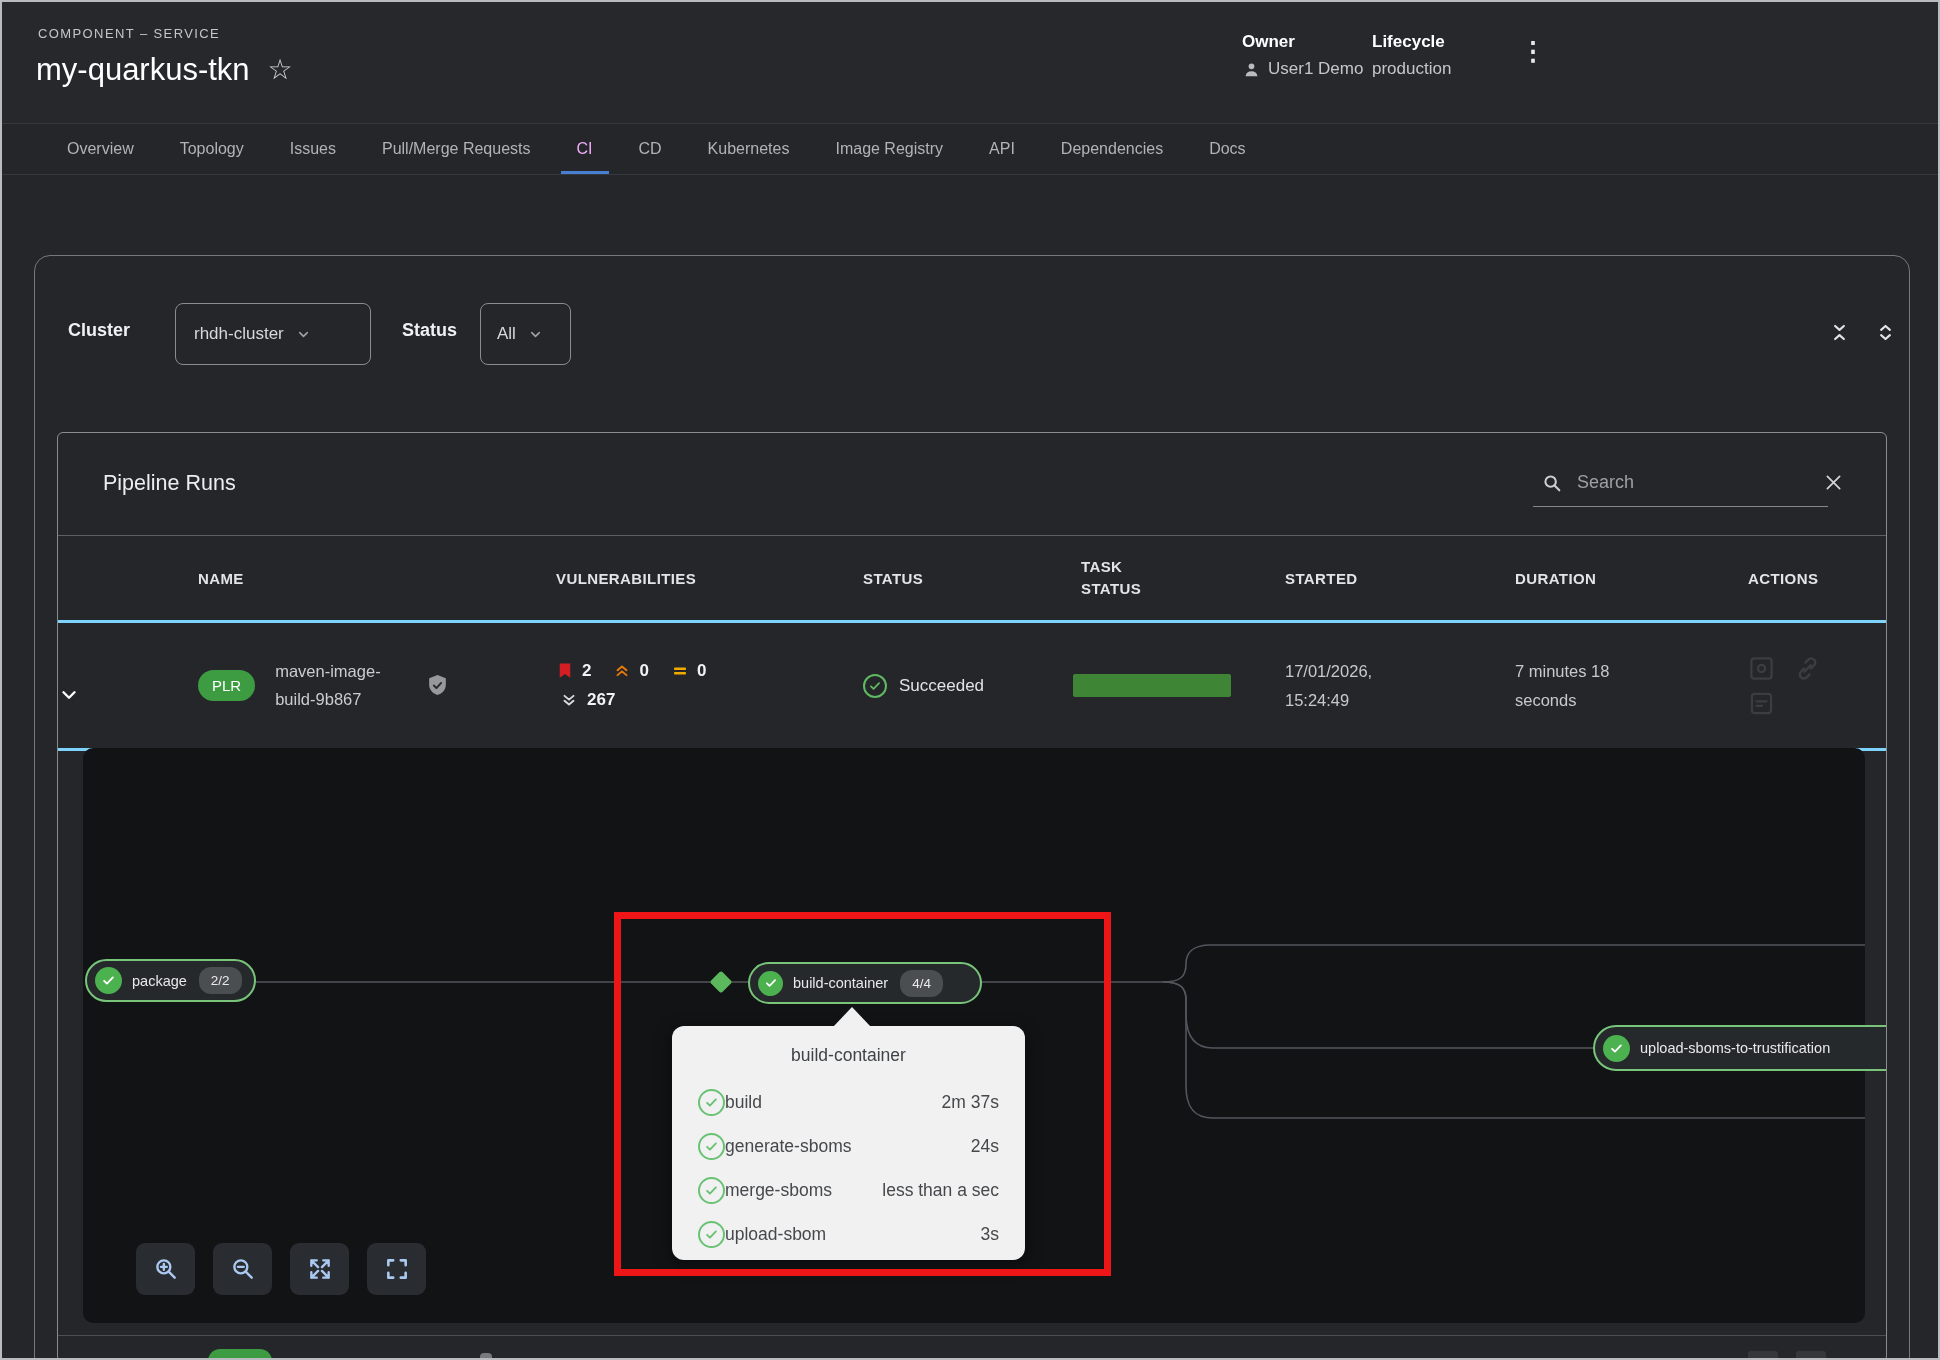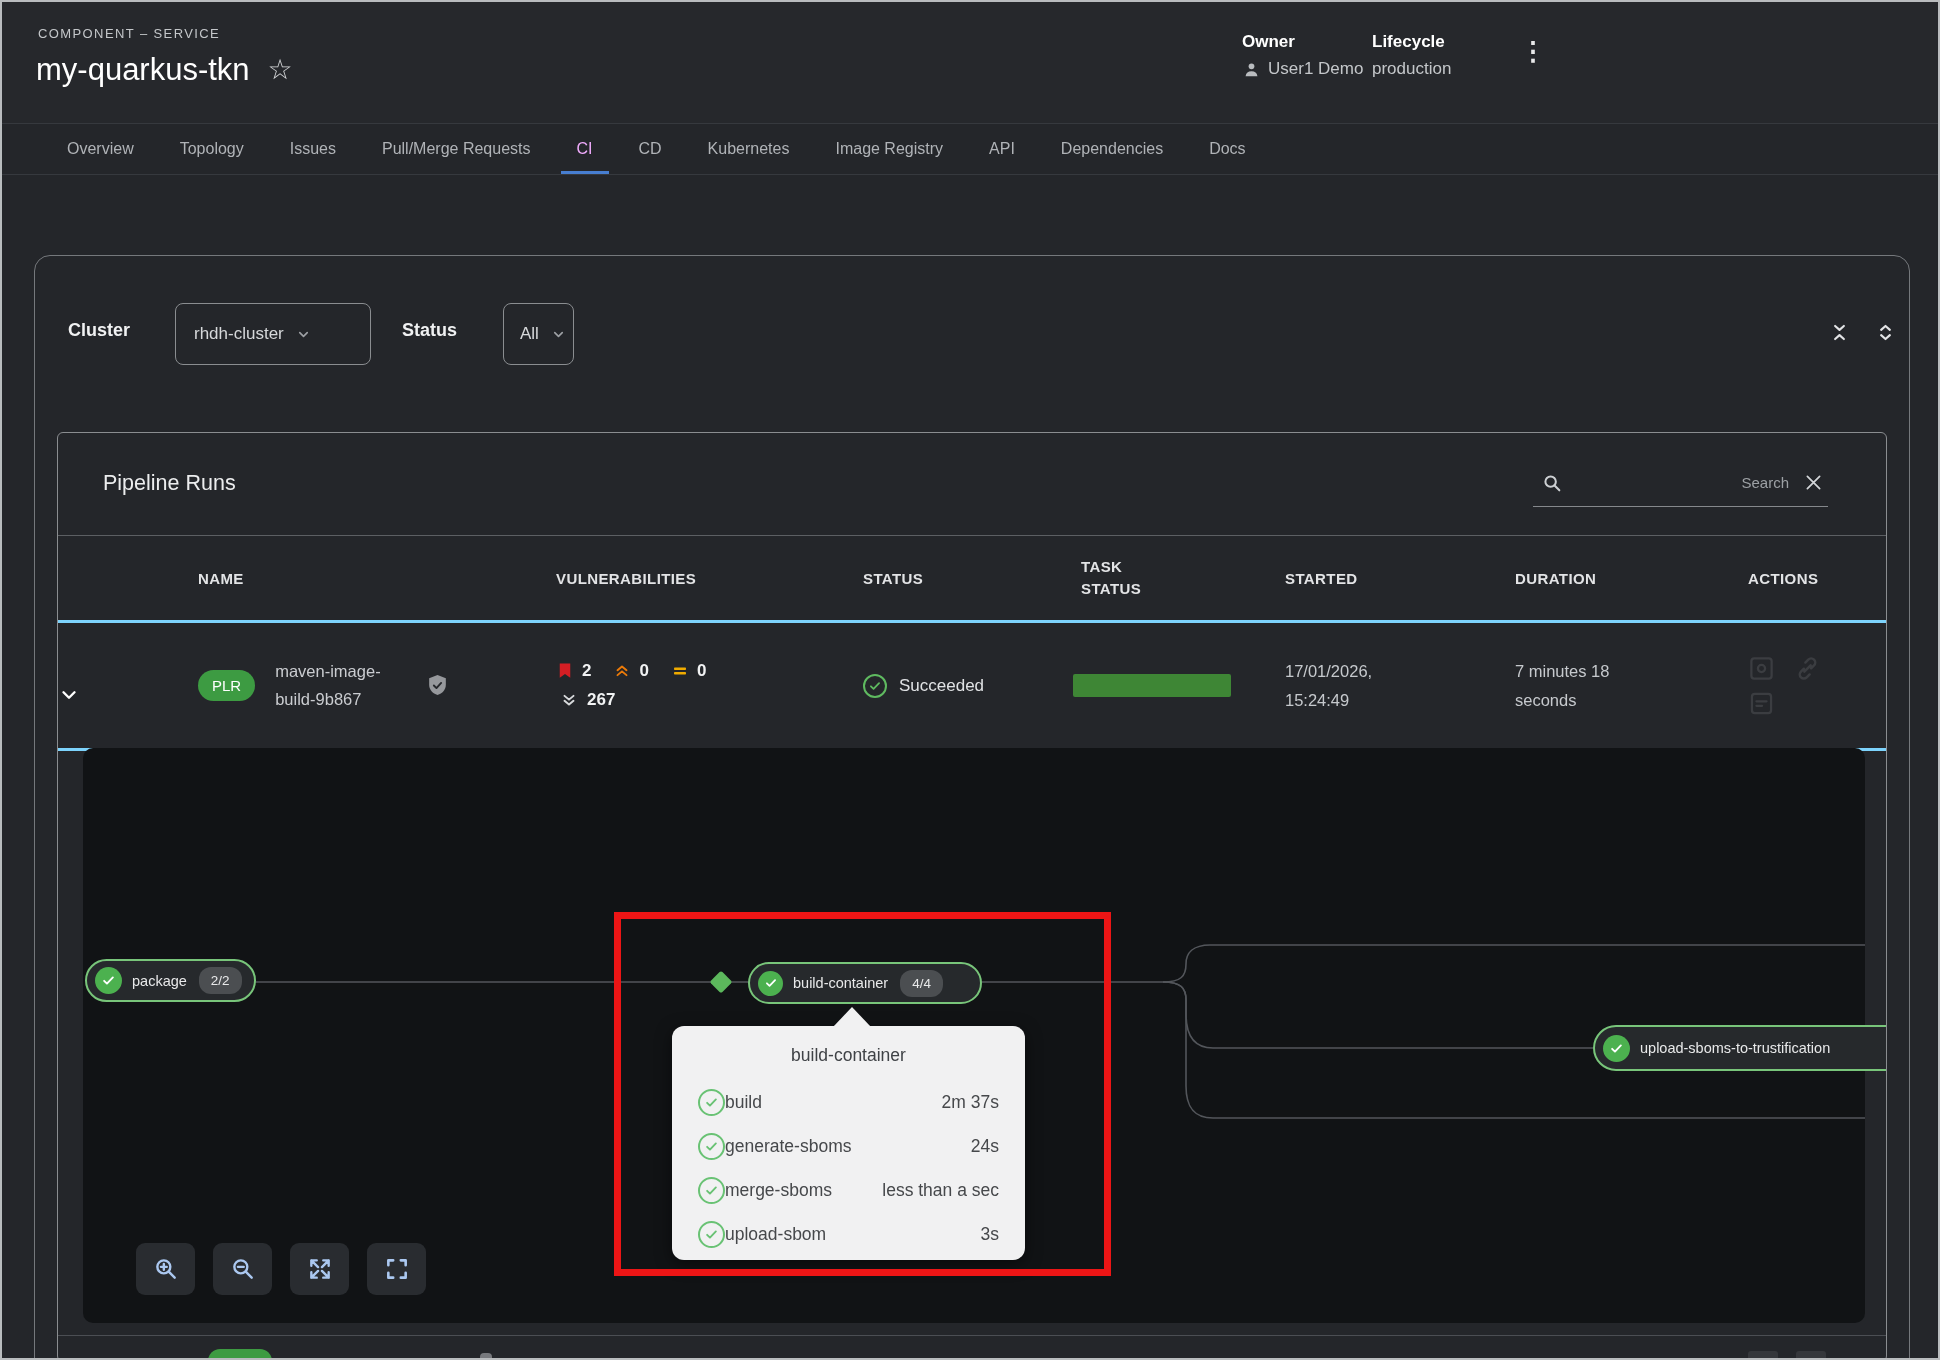--- a/index.html
+++ b/index.html
@@ -29,21 +29,21 @@
   
   .outer { position:absolute; left:32px; top:253px; width:1876px; height:1130px; border:1px solid #75787c; border-radius:16px; }
   .flabel { position:absolute; top:64px; font-size:18px; font-weight:700; color:#f0f1f2; }
   .selbox { position:absolute; top:47px; height:62px; border:1px solid #8a8d90; border-radius:8px; display:flex; align-items:center; gap:12px; padding:0 14px 0 18px; font-size:17px; color:#d6d8da; cursor:pointer; }
   .ficon { position:absolute; top:66px; color:#e3e4e6; cursor:pointer; }
   
   .prcard { position:absolute; left:55px; top:430px; width:1830px; height:930px; border:1px solid #8a8d90; border-radius:6px; overflow:hidden; }
   .prhead { position:relative; height:103px; border-bottom:1px solid #5c5f63; }
   .prtitle { position:absolute; left:45px; top:38px; font-size:21.5px; color:#ecedee; }
   .search { position:absolute; left:1475px; top:26px; width:295px; height:48px; border-bottom:1px solid #85888c; display:flex; align-items:center; gap:14px; padding:0 4px 0 8px; }
-  .search input { flex:1; background:transparent; border:none; outline:none; font-family:inherit; font-size:15px; color:#fca5a5;text-align:right; }
+  .search input { flex:1; background:transparent; border:none; outline:none; font-family:inherit; font-size:18px; color:#fca5a5; }
   .search input::placeholder { color:#9ca0a4; opacity:1; }
   .thead, .trow { display:grid; grid-template-columns:140px 358px 307px 218px 204px 230px 233px 1fr; align-items:center; border-bottom:3px solid #7dd3fc; }
   .thead { height:87px; font-weight:700; font-size:15px; color:#e3e4e6; letter-spacing:.4px; }
   .thead .wrapcol { width:82px; line-height:1.5; }
   .trow { height:128px; }
   .expander { margin-left:36px; color:#ffffff; cursor:pointer; width:22px; }
   .namecell { display:flex; align-items:center; gap:20px; }
   .plr { background:#3d9b42; color:#fff; font-size:15px; padding:7px 14px; border-radius:17px; }
   .nametxt { font-size:16.5px; color:#caccd0; line-height:1.65; }
   .shield { color:#96989c; margin-left:24px; }
@@ -205,21 +205,21 @@
     <div class="flabel" style="left:33px">Cluster</div>
     <div class="selbox" style="left:140px; width:196px">
       <span>rhdh-cluster</span>
       <span style="color:#9da0a4">
           <svg class="i" width="15" height="15">
             <use href="#sy-chevdown"></use>
           </svg>
         </span>
     </div>
     <div class="flabel" style="left:367px">Status</div>
-    <div class="selbox" style="left:468px; width:71px; padding:0 0 0 16px">
+    <div class="selbox" style="left:445px; width:91px; padding:0 0 0 16px">
       <span>All</span>
       <span style="color:#9da0a4">
           <svg class="i" width="15" height="15">
             <use href="#sy-chevdown"></use>
           </svg>
         </span>
     </div>
     <div class="ficon" style="left:1794px">
         <svg class="i" width="21" height="21">
           <use href="#sy-collapse"></use>

